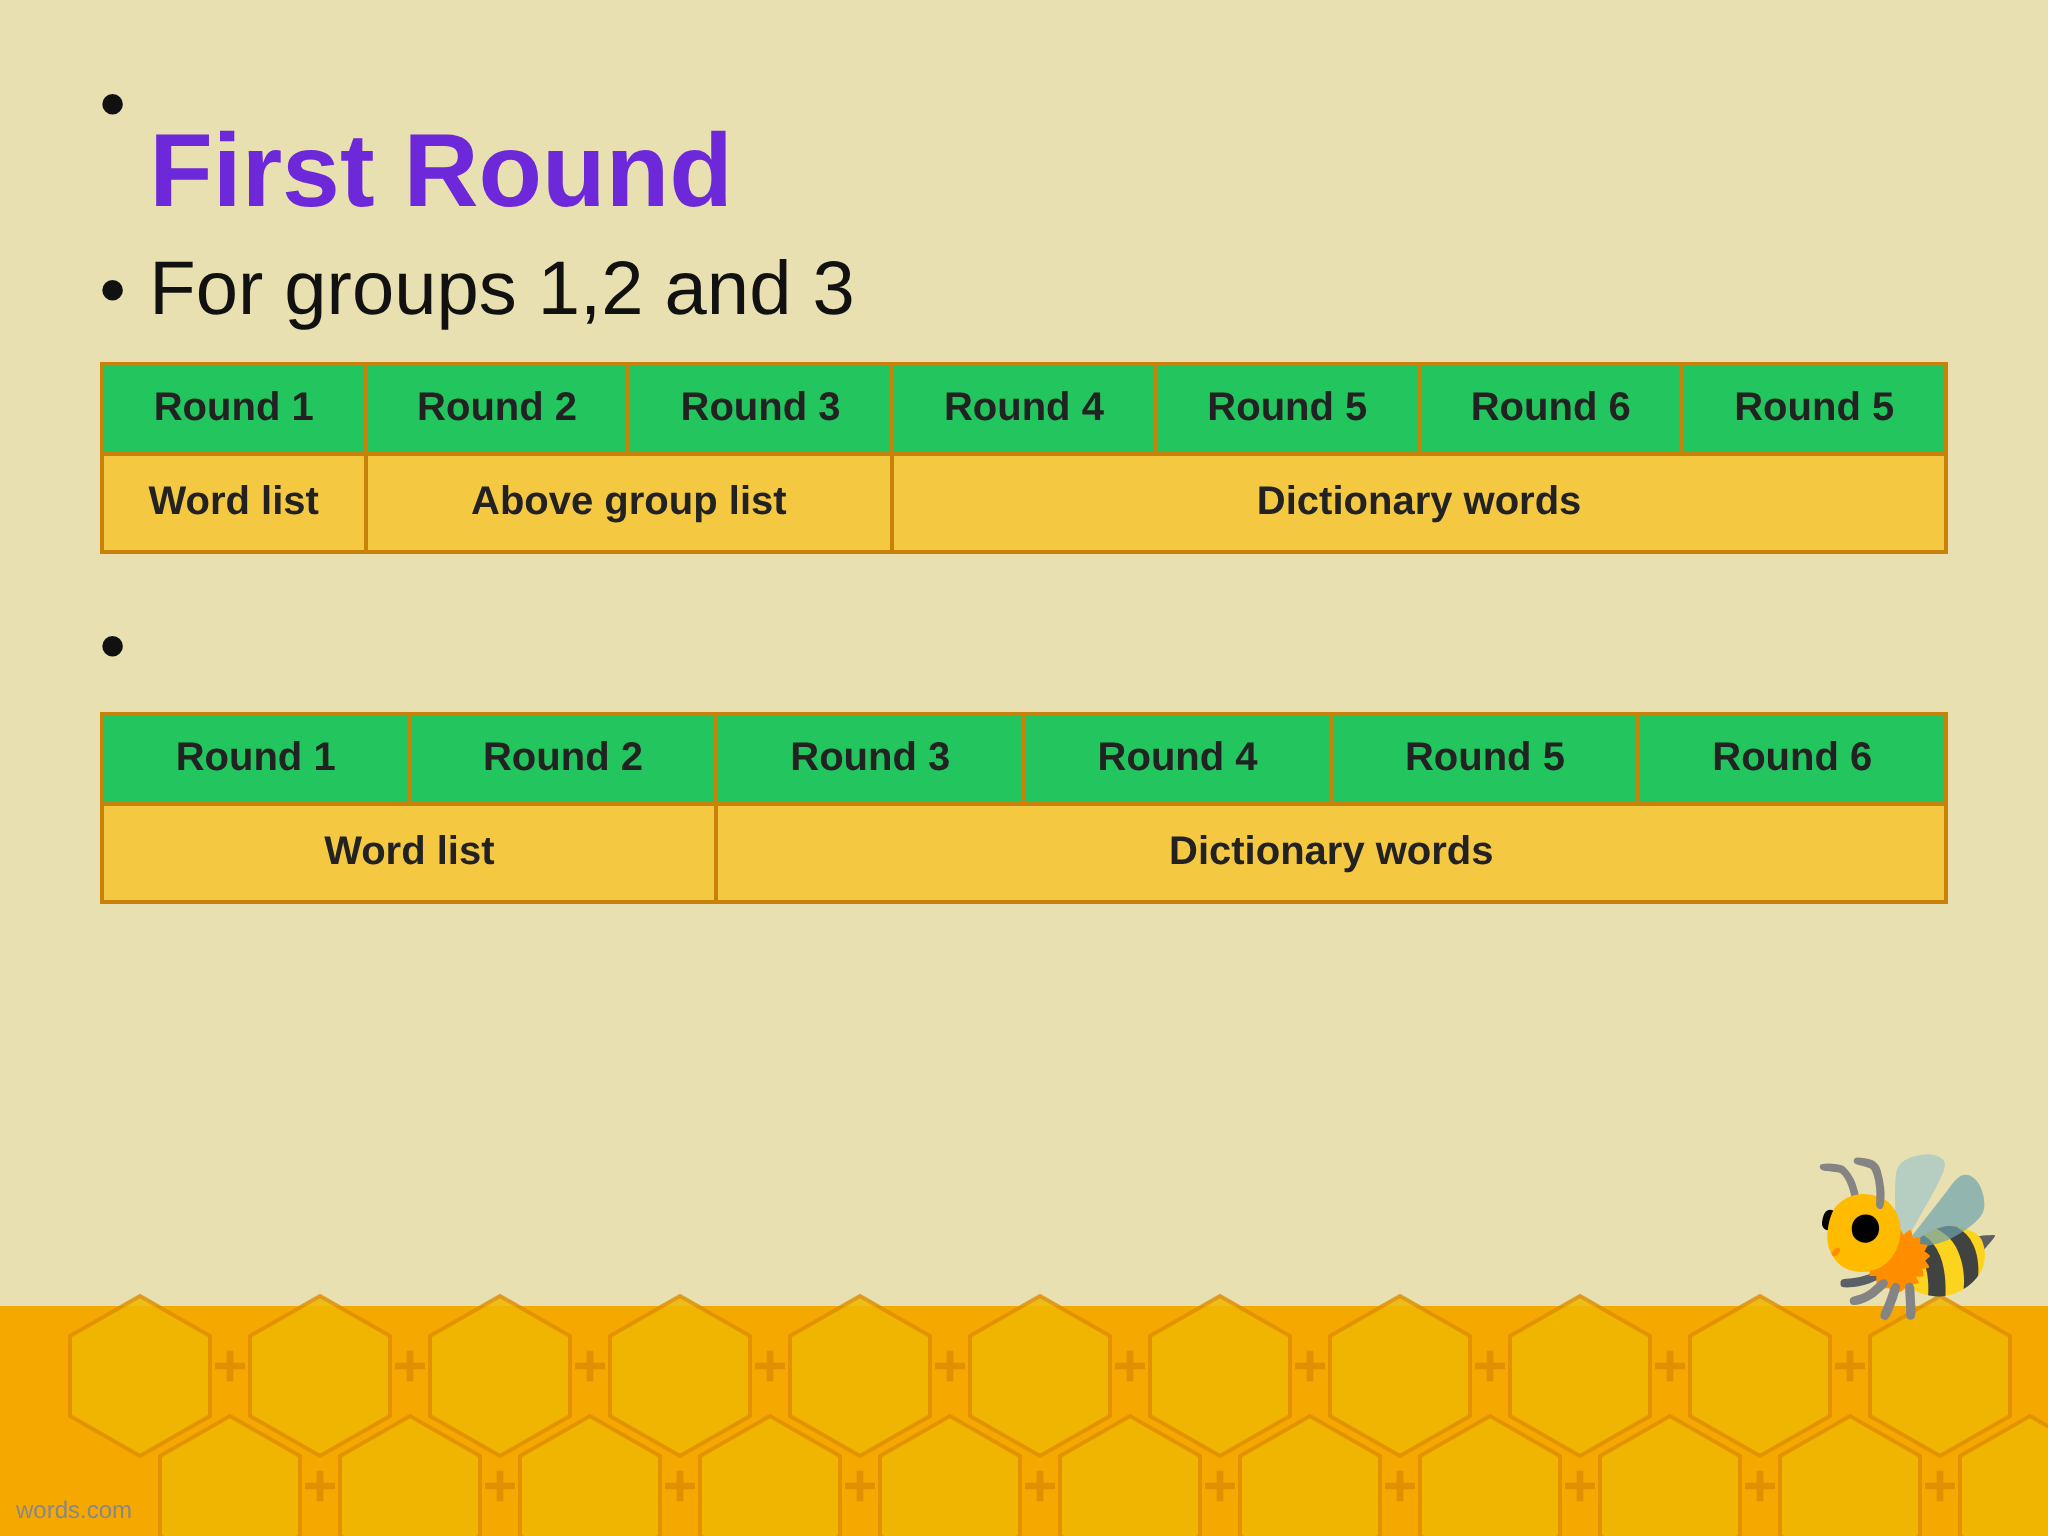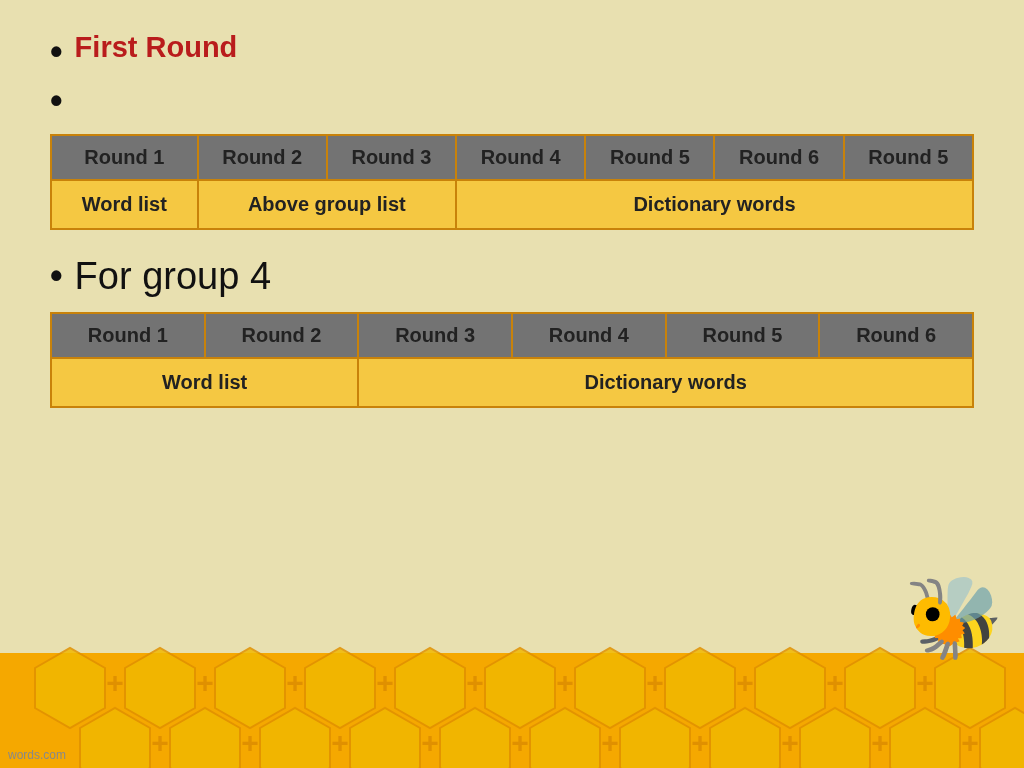--- a/index.html
+++ b/index.html
@@ -25,60 +25,61 @@
 
     .bullet {
       font-size: 36px;
       font-weight: bold;
       margin-right: 12px;
       line-height: 1.2;
       color: #111;
     }
 
     .bullet-text-bold {
-      font-size: 29px;
+      font-size: 52px;
       font-weight: 900;
-      color: #b91c1c;
+      color: #6d28d9;
       line-height: 1.2;
+      margin-top: 25px;
     }
 
     .bullet-text-normal {
       font-size: 38px;
       font-weight: normal;
       color: #111;
       line-height: 1.2;
     }
 
     .table-wrapper {
       margin: 12px 0 24px 0;
     }
 
     table {
       border-collapse: collapse;
       width: 100%;
     }
 
     th {
-      background-color: #737373;
+      background-color: #22c55e;
       color: #222;
       font-weight: bold;
       font-size: 20px;
       border: 2px solid #c8820a;
       padding: 10px 8px;
       text-align: center;
       vertical-align: middle;
     }
 
     td {
       background-color: #f5c842;
       color: #222;
       font-weight: bold;
       font-size: 20px;
       border: 2px solid #c8820a;
-      padding: 12px 12px;
+      padding: 12px 0;
       text-align: center;
       vertical-align: middle;
     }
 
     .fppt {
       position: absolute;
       bottom: 6px;
       left: 8px;
       font-size: 12px;
       color: #888;
@@ -107,20 +108,21 @@
 
 <div class="main-content">
 
   <div class="bullet-item">
     <span class="bullet">•</span>
     <span class="bullet-text-bold">First Round</span>
   </div>
 
   <div class="bullet-item">
     <span class="bullet">•</span>
+    <span class="bullet-text-normal">For groups 1,2 and 3</span>
   </div>
 
   <div class="table-wrapper">
     <table>
       <tbody>
           <tr>
         <th>Round 1</th>
         <th>Round 2</th>
         <th>Round 3</th>
         <th>Round 4</th>
@@ -132,21 +134,20 @@
         <td>Word list</td>
         <td colspan="2">Above group list</td>
         <td colspan="4">Dictionary words</td>
       </tr>
     </tbody>
       </table>
   </div>
 
   <div class="bullet-item">
     <span class="bullet">•</span>
-    <span class="bullet-text-normal">For group 4</span>
   </div>
 
   <div class="table-wrapper">
     <table>
       <tbody>
           <tr>
         <th>Round 1</th>
         <th>Round 2</th>
         <th>Round 3</th>
         <th>Round 4</th>

